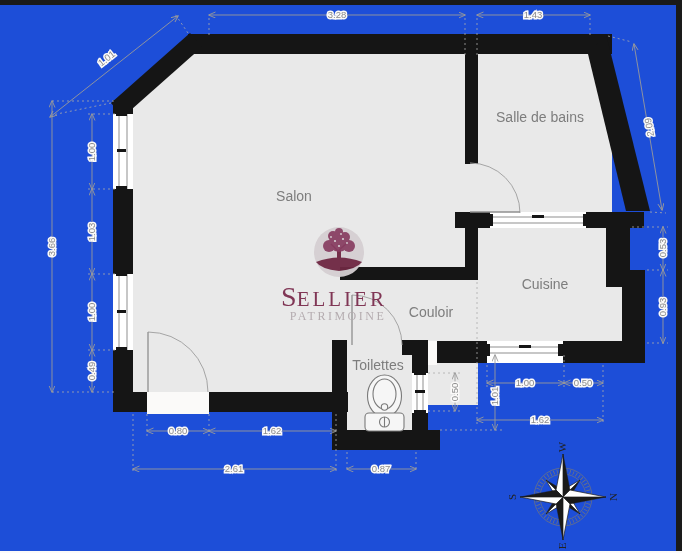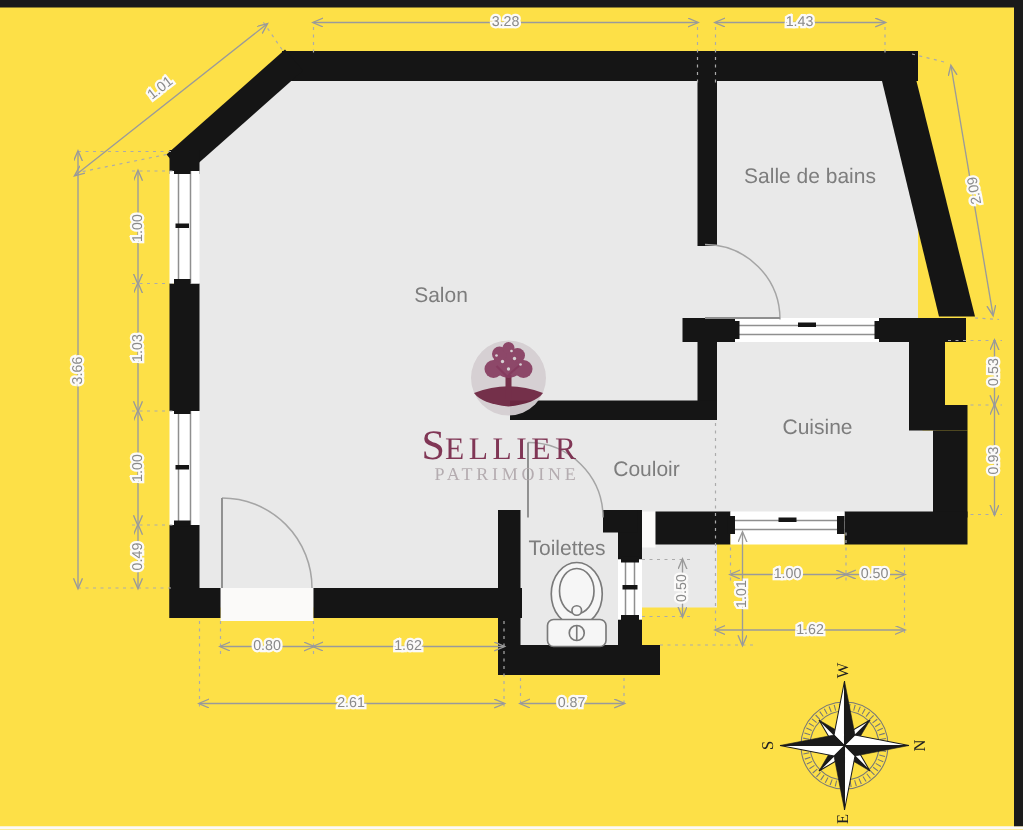--- a/index.html
+++ b/index.html
@@ -1,16 +1,16 @@
 <!DOCTYPE html>
 <html><head>
 <meta charset="utf-8">
 <style>
   html,body{margin:0;padding:0;background:#fbfaf9;}
-  #stage{position:relative;width:682px;height:551px;background:#fde047;overflow:hidden;
+  #stage{position:relative;width:682px;height:551px;background:#1d4ed8;overflow:hidden;
          font-family:"Liberation Sans",sans-serif;}
   svg{position:absolute;left:0;top:0;}
   .wall{fill:#151515;}
   .floor{fill:#e9e9e9;}
   .patch{fill:#fbfaf9;}
   .dimline{stroke:#9a9a9a;stroke-width:0.9;fill:none;}
   .ext{stroke:#ababab;stroke-width:0.8;fill:none;stroke-dasharray:2 3;}
   .dimtext{font:9.5px "Liberation Sans",sans-serif;fill:#8a8a8a;text-anchor:middle;
            dominant-baseline:middle;paint-order:stroke;stroke:#fbfaf9;stroke-width:3px;}
   .roomtext{font:14px "Liberation Sans",sans-serif;fill:#7d7d7d;text-anchor:middle;}

